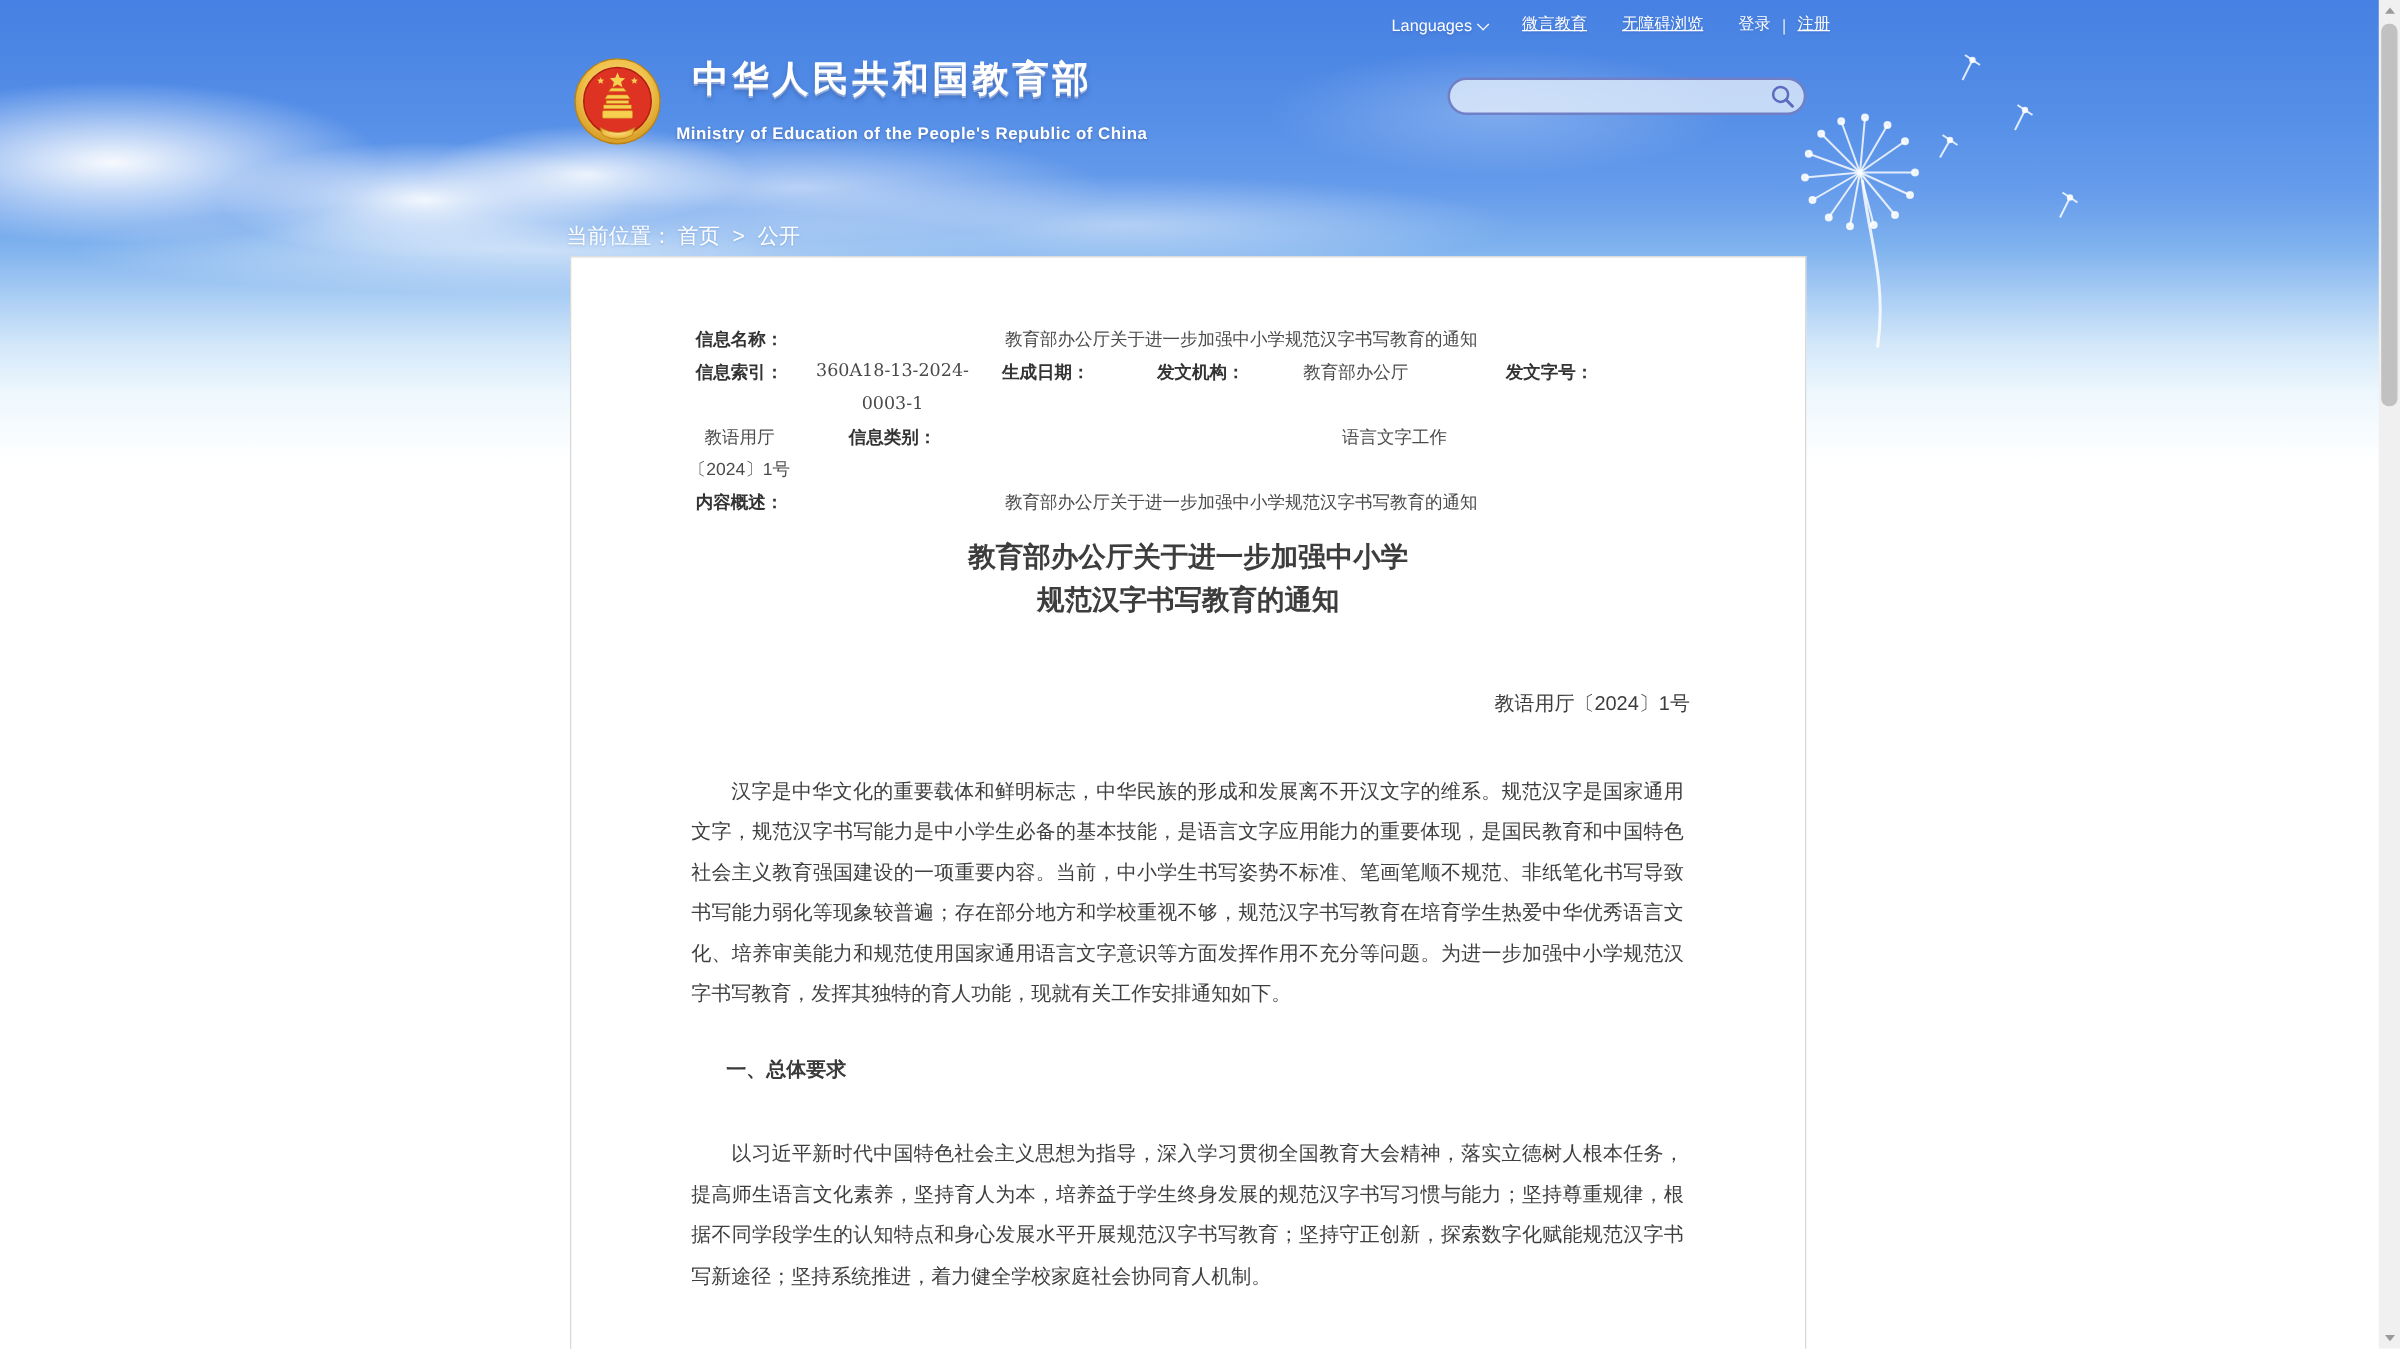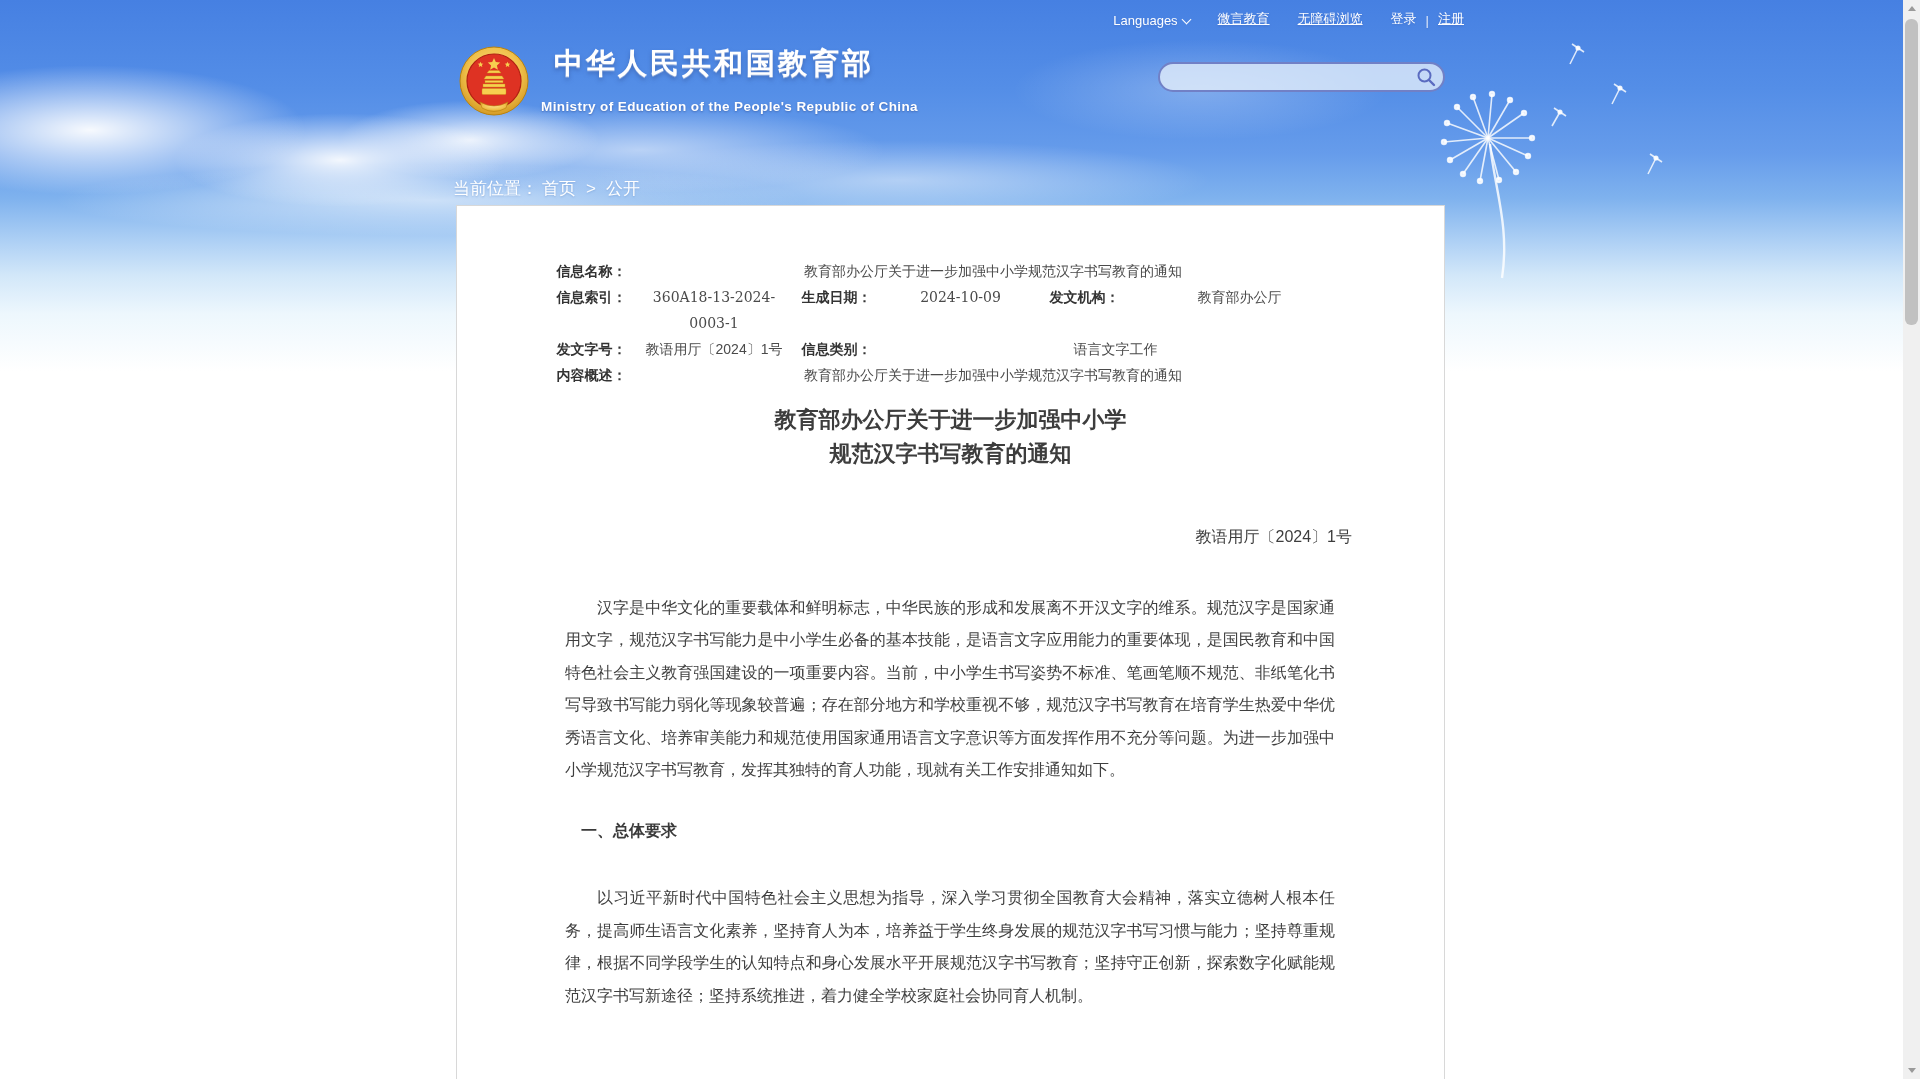--- a/index.html
+++ b/index.html
@@ -93,21 +93,21 @@
   }
   .docnum{
     margin-top:56px;margin-right:92px;text-align:right;
     font-size:16px;color:#3d3d3d;
   }
   .content{
     margin:44px 93px 0 92px;width:802px;
     font-size:16px;line-height:32.5px;color:#3f3f3f;text-align:justify;
   }
   .salutation{margin:0 0 33px 0;}
-  .para{margin:16px;text-indent:2em;}
+  .para{margin:4px;text-indent:2em;}
   .section-heading{font-weight:bold;text-indent:2em;margin:28px 0 35px 0;color:#3a3a3a;}
   
   .scrollbar{position:absolute;right:0;top:0;width:17px;height:1079px;background:#f0f0f0;}
   .sb-arrow{position:absolute;left:0;width:17px;height:17px;display:flex;align-items:center;justify-content:center;cursor:pointer;}
   .sb-arrow.up{top:0;}
   .sb-arrow.down{bottom:0;}
   .tri-up{width:0;height:0;border-left:4px solid transparent;border-right:4px solid transparent;border-bottom:5px solid #9a9a9a;}
   .tri-down{width:0;height:0;border-left:4px solid transparent;border-right:4px solid transparent;border-top:5px solid #9a9a9a;}
   .sb-thumb{position:absolute;left:2px;top:19px;width:13px;height:306px;background:#c1c1c1;border-radius:6px;cursor:pointer;}
 </style>
@@ -229,21 +229,20 @@
 
 <div class="panel">
 
   <div class="meta">
     <span class="lbl">信息名称：</span>
     <span class="span5">教育部办公厅关于进一步加强中小学规范汉字书写教育的通知</span>
 
     <span class="lbl">信息索引：</span>
     <span class="num">360A18-13-2024-0003-1</span>
     <span class="lbl">生成日期：</span>
-    <span class="num">2024-10-09</span>
     <span class="lbl">发文机构：</span>
     <span>教育部办公厅</span>
 
     <span class="lbl">发文字号：</span>
     <span>教语用厅〔2024〕1号</span>
     <span class="lbl">信息类别：</span>
     <span class="span3">语言文字工作</span>
 
     <span class="lbl">内容概述：</span>
     <span class="span5">教育部办公厅关于进一步加强中小学规范汉字书写教育的通知</span>

